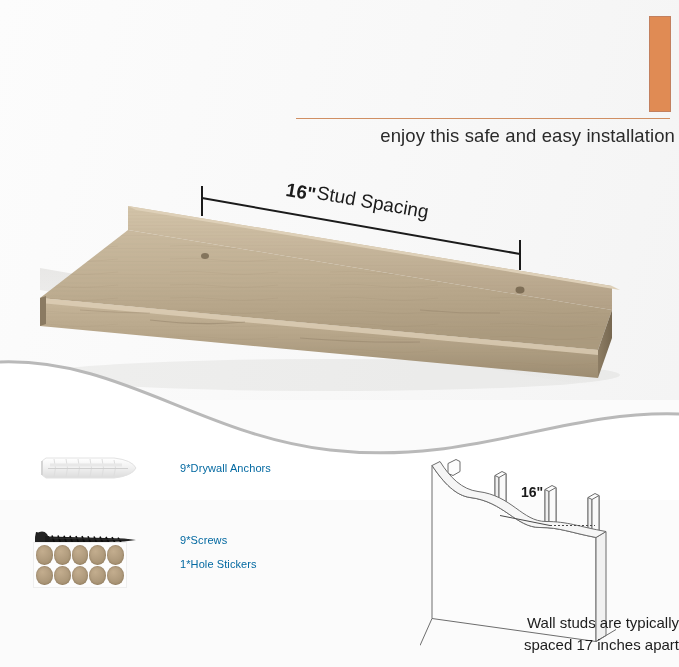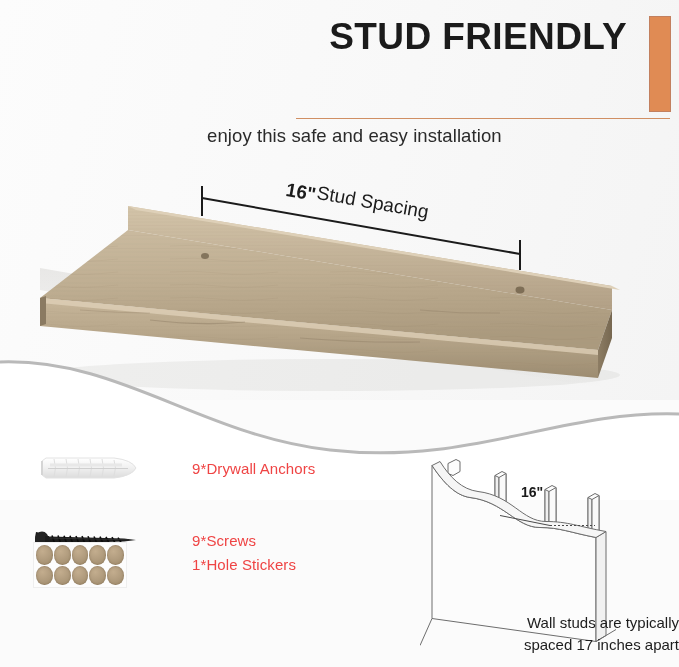--- a/index.html
+++ b/index.html
@@ -16,37 +16,37 @@
   .hero{position:absolute;left:0;top:0;width:679px;height:400px;
         background:linear-gradient(105deg,#fcfcfc 0%,#f8f8f8 55%,#f4f4f4 100%);}
 
   .headline{position:absolute;right:52px;top:14px;width:430px;text-align:right;}
   .hl-line{font-size:37px;line-height:45px;font-weight:bold;color:#1b1b1b;
            letter-spacing:.4px;white-space:nowrap;}
   .accent-bar{position:absolute;right:8px;top:16px;width:22px;height:96px;
               background:#e2885198;background:#e08b54;border:1px solid #c2805f;
               box-sizing:border-box;}
   .rule{position:absolute;left:296px;top:118px;width:374px;height:1px;background:#d08f63;}
-  .sub{position:absolute;right:12px;top:125px;width:460px;text-align:left;
+  .sub{position:absolute;right:4px;top:125px;width:460px;text-align:right;
        font-size:18.5px;color:#2a2a2a;letter-spacing:.1px;white-space:nowrap;}
 
   
   .dimline{position:absolute;left:0;top:0;width:679px;height:400px;pointer-events:none;}
 
   
   .shelfwrap{position:absolute;left:0;top:150px;width:679px;height:260px;}
 
   
   .wave{position:absolute;left:0;top:340px;width:679px;height:160px;}
 
   
   .acc{position:absolute;left:0;top:440px;width:400px;height:227px;}
   .acc-row{position:absolute;left:30px;width:340px;height:48px;display:flex;align-items:center;}
   .acc-ico{width:118px;height:46px;position:relative;flex:0 0 118px;}
-  .acc-lbl{font-size:15px;color:#ef4444;margin-left:44px;white-space:nowrap;letter-spacing:.1px;}
+  .acc-lbl{font-size:11px;color:#0369a1;margin-left:32px;white-space:nowrap;letter-spacing:.1px;}
 
   
   .anchor-svg{position:absolute;left:6px;top:6px;}
   .screw-svg{position:absolute;left:2px;top:8px;}
   
   .sticker-sheet{position:absolute;left:4px;top:2px;width:92px;height:44px;
        background:#fdfdfd;box-shadow:0 0 0 1px #eeeeee;
        display:grid;grid-template-columns:repeat(5,1fr);grid-template-rows:repeat(2,1fr);
        gap:1px;padding:2px;box-sizing:border-box;}
   .sticker{border-radius:50%;
@@ -70,21 +70,20 @@
   .dimlbl{position:absolute;font-size:13px;font-weight:bold;color:#1b1b1b;}
 </style>
 </head>
 <body>
 
 <div id="page">
 
   <div class="hero"></div>
 
   <div class="headline">
-    <div class="hl-line">STUD FRIENDLY</div>
   </div>
   <div class="accent-bar"></div>
   <div class="rule"></div>
   <div class="sub">enjoy this safe and easy installation</div>
 
   <svg class="shelfwrap" viewBox="0 0 679 260">
     <defs>
       <linearGradient id="wallg" x1="0" y1="0" x2="1" y2="1">
         <stop offset="0" stop-color="#fcfcfc"></stop>
           <stop offset="1" stop-color="#f1f1f1"></stop>

